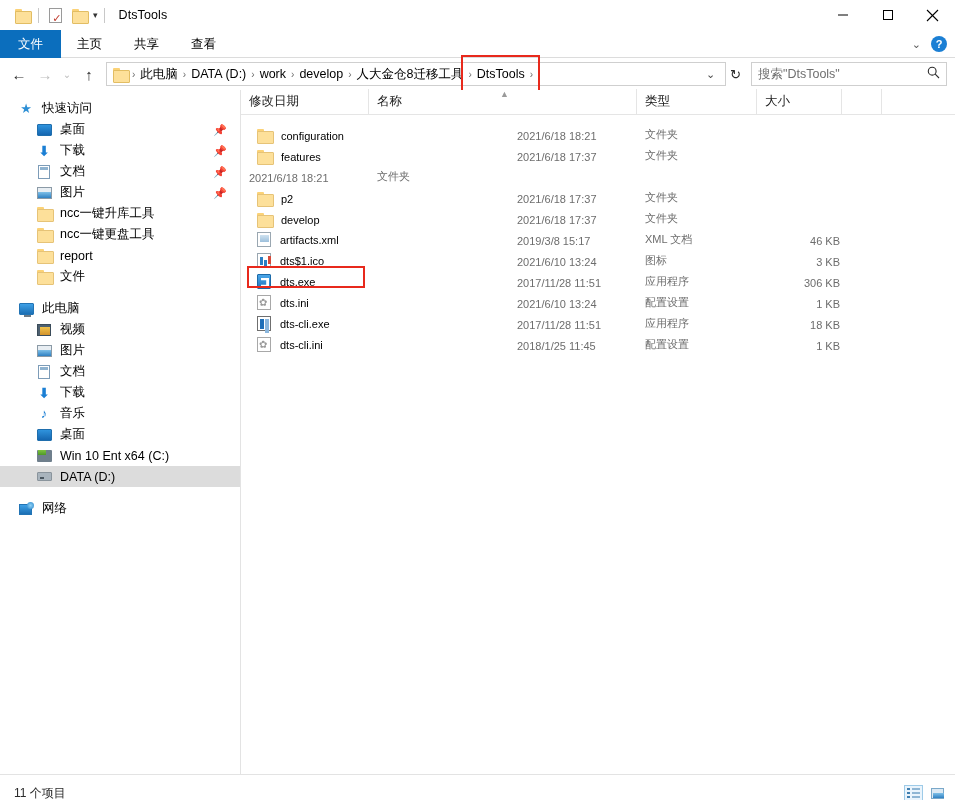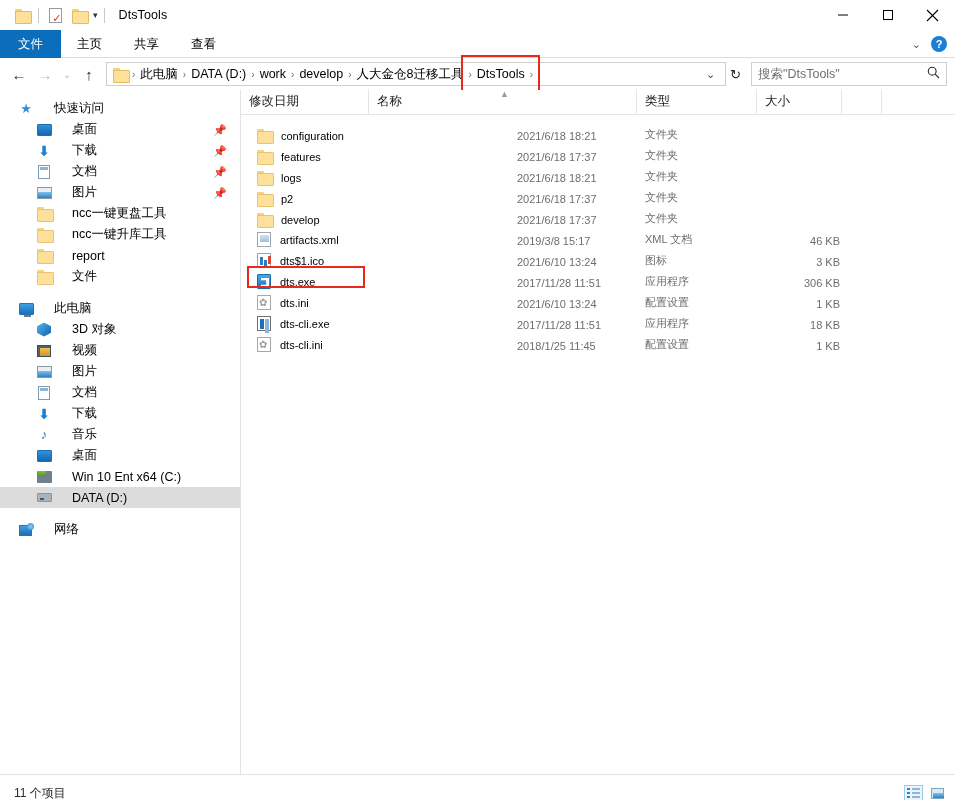--- a/index.html
+++ b/index.html
@@ -152,21 +152,21 @@
     width: 241px; flex:none; background:#ffffff;
     border-right:1px solid #e3e3e3;
     padding-top: 8px; overflow:hidden; position:relative;
   }
   .nav-item {
     height: 21px; display:flex; align-items:center;
     font-size:12.5px; color:#000; position:relative;
     white-space:nowrap;
   }
   .nav-item.selected { background:#dcdcdc; }
-  .nav-label { margin-left:20px; }
+  .nav-label { margin-left:8px; }
   .nav-ico { width:16px; height:16px; display:flex; align-items:center; justify-content:center; flex:none;}
   .nav-gap { height: 11px; }
   .pin {
     position:absolute; right: 13px; top:50%; transform:translateY(-50%);
     color:#8d8d8d; font-size:11px;
   }
   .lvl0 { padding-left: 18px; }
   .lvl1 { padding-left: 36px; }
 
   
@@ -481,54 +481,48 @@
         <span class="nav-ico">
             <span class="ic-pics"></span>
           </span>
         <span class="nav-label">图片</span>
         <span class="pin">📌</span>
       </div>
       <div class="nav-item lvl1">
         <span class="nav-ico">
             <span class="ic-folder"></span>
           </span>
+        <span class="nav-label">ncc一键升库工具</span>
+      </div>
+      <div class="nav-item lvl1">
+        <span class="nav-ico">
+            <span class="ic-folder"></span>
+          </span>
         <span class="nav-label">ncc一键更盘工具</span>
       </div>
       <div class="nav-item lvl1">
         <span class="nav-ico">
             <span class="ic-folder"></span>
           </span>
-        <span class="nav-label">ncc一键升库工具</span>
+        <span class="nav-label">report</span>
       </div>
       <div class="nav-item lvl1">
         <span class="nav-ico">
             <span class="ic-folder"></span>
           </span>
-        <span class="nav-label">report</span>
-      </div>
-      <div class="nav-item lvl1">
-        <span class="nav-ico">
-            <span class="ic-folder"></span>
-          </span>
         <span class="nav-label">文件</span>
       </div>
 
       <div class="nav-gap"></div>
 
       <div class="nav-item lvl0">
         <span class="nav-ico">
             <span class="ic-pc"></span>
           </span>
         <span class="nav-label">此电脑</span>
-      </div>
-      <div class="nav-item lvl1">
-        <span class="nav-ico">
-            <span class="ic-3d"></span>
-          </span>
-        <span class="nav-label">3D 对象</span>
       </div>
       <div class="nav-item lvl1">
         <span class="nav-ico">
             <span class="ic-video"></span>
           </span>
         <span class="nav-label">视频</span>
       </div>
       <div class="nav-item lvl1">
         <span class="nav-ico">
             <span class="ic-pics"></span>
@@ -606,24 +600,20 @@
           <div class="c-name">
             <span class="ic-folder"></span>
             <span class="lbl">features</span>
           </div>
           <div class="c-date">2021/6/18 17:37</div>
           <div class="c-type">文件夹</div>
           <div class="c-size"></div>
         </div>
 
         <div class="row">
-          <div class="c-name">
-            <span class="ic-folder"></span>
-            <span class="lbl">logs</span>
-          </div>
           <div class="c-date">2021/6/18 18:21</div>
           <div class="c-type">文件夹</div>
           <div class="c-size"></div>
         </div>
 
         <div class="row">
           <div class="c-name">
             <span class="ic-folder"></span>
             <span class="lbl">p2</span>
           </div>

